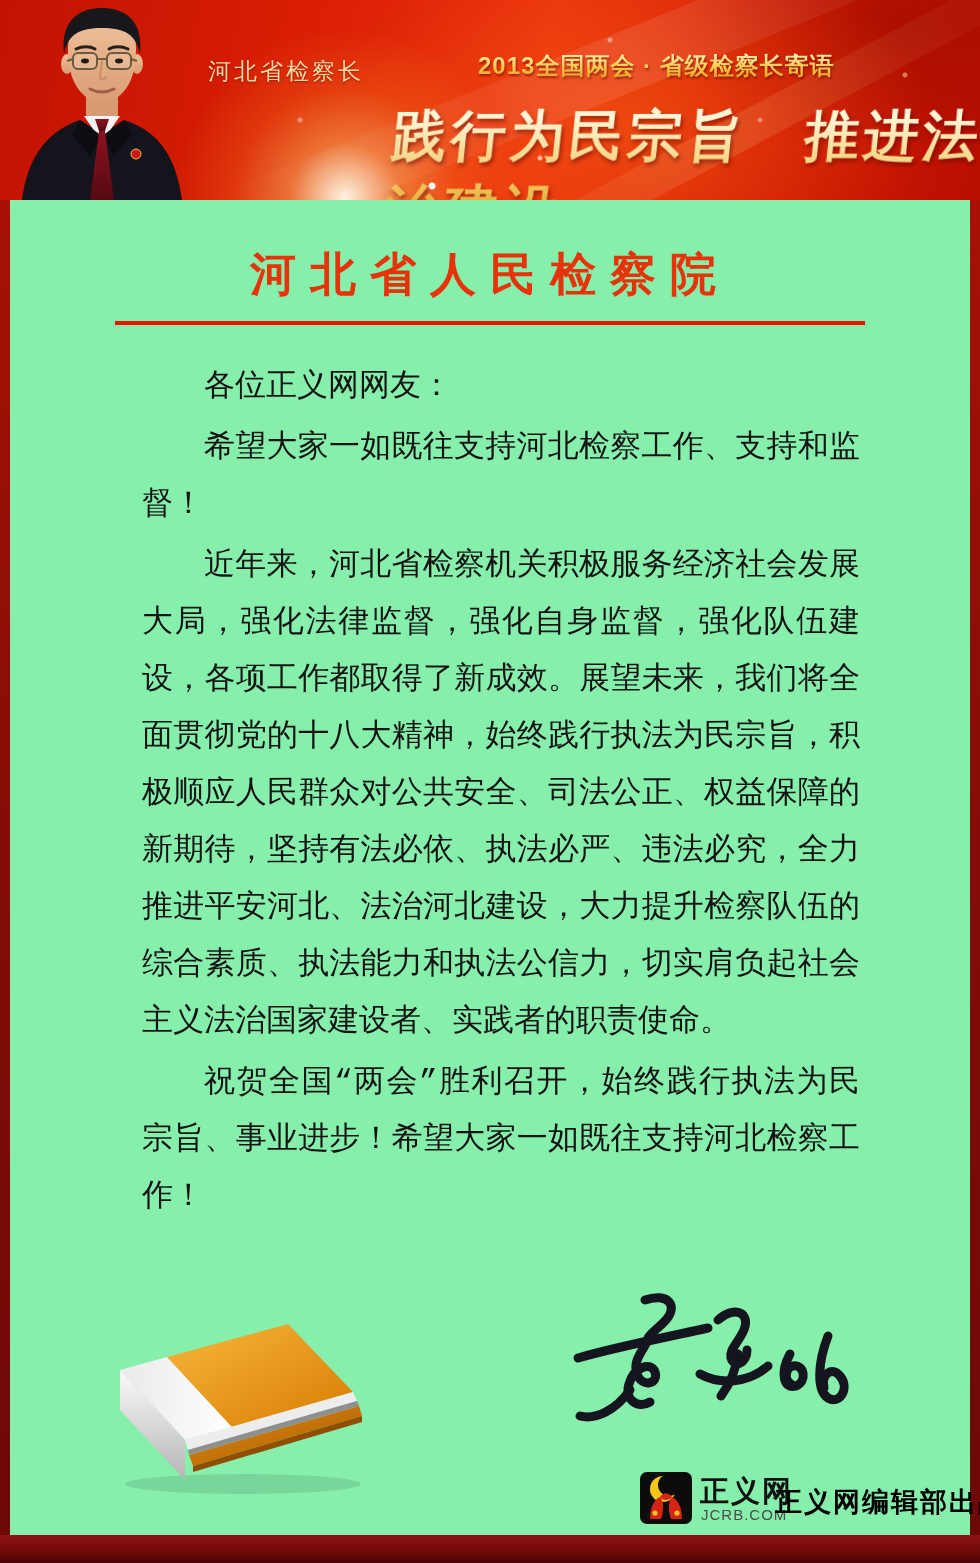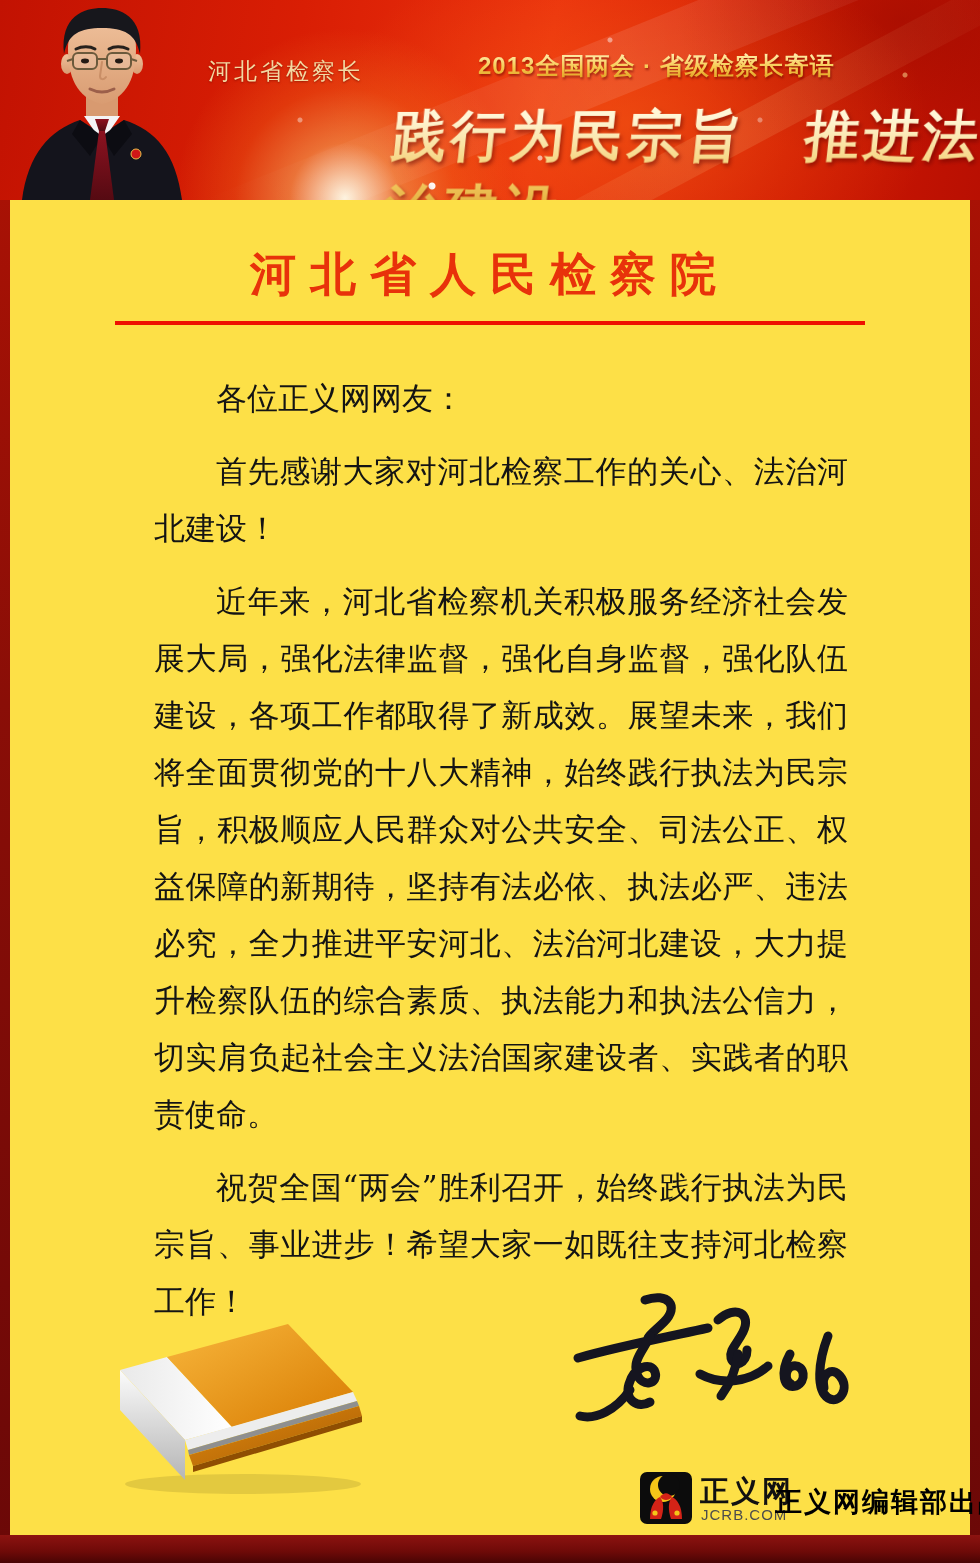--- a/index.html
+++ b/index.html
@@ -49,33 +49,33 @@
   }
   .slogan{
     position:absolute;left:388px;top:100px;font-size:55px;font-weight:900;letter-spacing:4px;
     font-family:"Liberation Serif",serif;transform:skewX(-6deg);
     background:linear-gradient(180deg,#fff6d6 12%,#f2c75e 55%,#cf8c10 95%);
     -webkit-background-clip:text;background-clip:text;color:transparent;
     filter:drop-shadow(2px 3px 2px rgba(90,0,0,.5));
   }
 
   
-  .panel{position:absolute;left:10px;top:200px;width:960px;height:1335px;background:#fde047;}
+  .panel{position:absolute;left:10px;top:200px;width:960px;height:1335px;background:#86efac;}
   .letter-title{
     position:absolute;left:0;top:44px;width:100%;text-align:center;
     font-family:"Liberation Serif",serif;font-weight:bold;font-size:46px;
     letter-spacing:14px;color:#e8320a;
   }
   .title-rule{position:absolute;left:105px;top:121px;width:750px;height:4px;background:#ee1000;}
   .letter-body{
     position:absolute;left:128px;top:154px;width:726px;
     font-family:"DejaVu Serif","Liberation Serif",serif;
     font-size:31px;line-height:57px;color:#141414;text-align:justify;
   }
-  .letter-body p{margin:16px;text-indent:2em;}
+  .letter-body p{margin:4px;text-indent:2em;font-family:Liberation Mono, monospace;}
   .salutation{text-indent:0;}
 
   .signature{position:absolute;left:540px;top:1090px;width:380px;height:155px;}
   .book{position:absolute;left:105px;top:1108px;width:255px;height:192px;}
 
   
   .footer{position:absolute;left:630px;top:1272px;width:330px;height:60px;}
   .jcrb-logo{position:absolute;left:0;top:0;width:52px;height:52px;cursor:pointer;}
   .site-name{
     position:absolute;left:60px;top:0px;font-size:29px;font-weight:900;color:#111;
@@ -154,21 +154,21 @@
     <div class="event-title">2013全国两会 · 省级检察长寄语</div>
     <div class="slogan">践行为民宗旨　推进法治建设</div>
   </div>
 
   <div class="panel">
     <div class="letter-title">河北省人民检察院</div>
     <div class="title-rule"></div>
 
     <div class="letter-body">
       <p class="salutation">各位正义网网友：</p>
-      <span><p>首先感谢大家对河北检察工作的关心、法治河北建设！</p><p>近年来，河北省检察机关积极服务经济社会发展大局，强化法律监督，强化自身监督，强化队伍建设，各项工作都取得了新成效。展望未来，我们将全面贯彻党的十八大精神，始终践行执法为民宗旨，积极顺应人民群众对公共安全、司法公正、权益保障的新期待，坚持有法必依、执法必严、违法必究，全力推进平安河北、法治河北建设，大力提升检察队伍的综合素质、执法能力和执法公信力，切实肩负起社会主义法治国家建设者、实践者的职责使命。</p><p>祝贺全国“两会”胜利召开，始终践行执法为民宗旨、事业进步！希望大家一如既往支持河北检察工作！</p></span>
+      <span><p>希望大家一如既往支持河北检察工作、支持和监督！</p><p>近年来，河北省检察机关积极服务经济社会发展大局，强化法律监督，强化自身监督，强化队伍建设，各项工作都取得了新成效。展望未来，我们将全面贯彻党的十八大精神，始终践行执法为民宗旨，积极顺应人民群众对公共安全、司法公正、权益保障的新期待，坚持有法必依、执法必严、违法必究，全力推进平安河北、法治河北建设，大力提升检察队伍的综合素质、执法能力和执法公信力，切实肩负起社会主义法治国家建设者、实践者的职责使命。</p><p>祝贺全国“两会”胜利召开，始终践行执法为民宗旨、事业进步！希望大家一如既往支持河北检察工作！</p></span>
     </div>
 
     <svg class="signature" viewBox="0 0 380 155">
       <g stroke="#15151f" stroke-width="9" fill="none" stroke-linecap="round" stroke-linejoin="round">
 
         <path d="M95,10 C118,2 130,16 114,32 C106,40 100,44 98,48"></path>
 
         <path d="M28,68 C62,58 112,48 158,38"></path>
 
         <path d="M100,46 C94,60 82,70 87,84 C92,98 109,94 105,82 C101,71 84,77 79,94 C74,110 88,119 100,112"></path>

